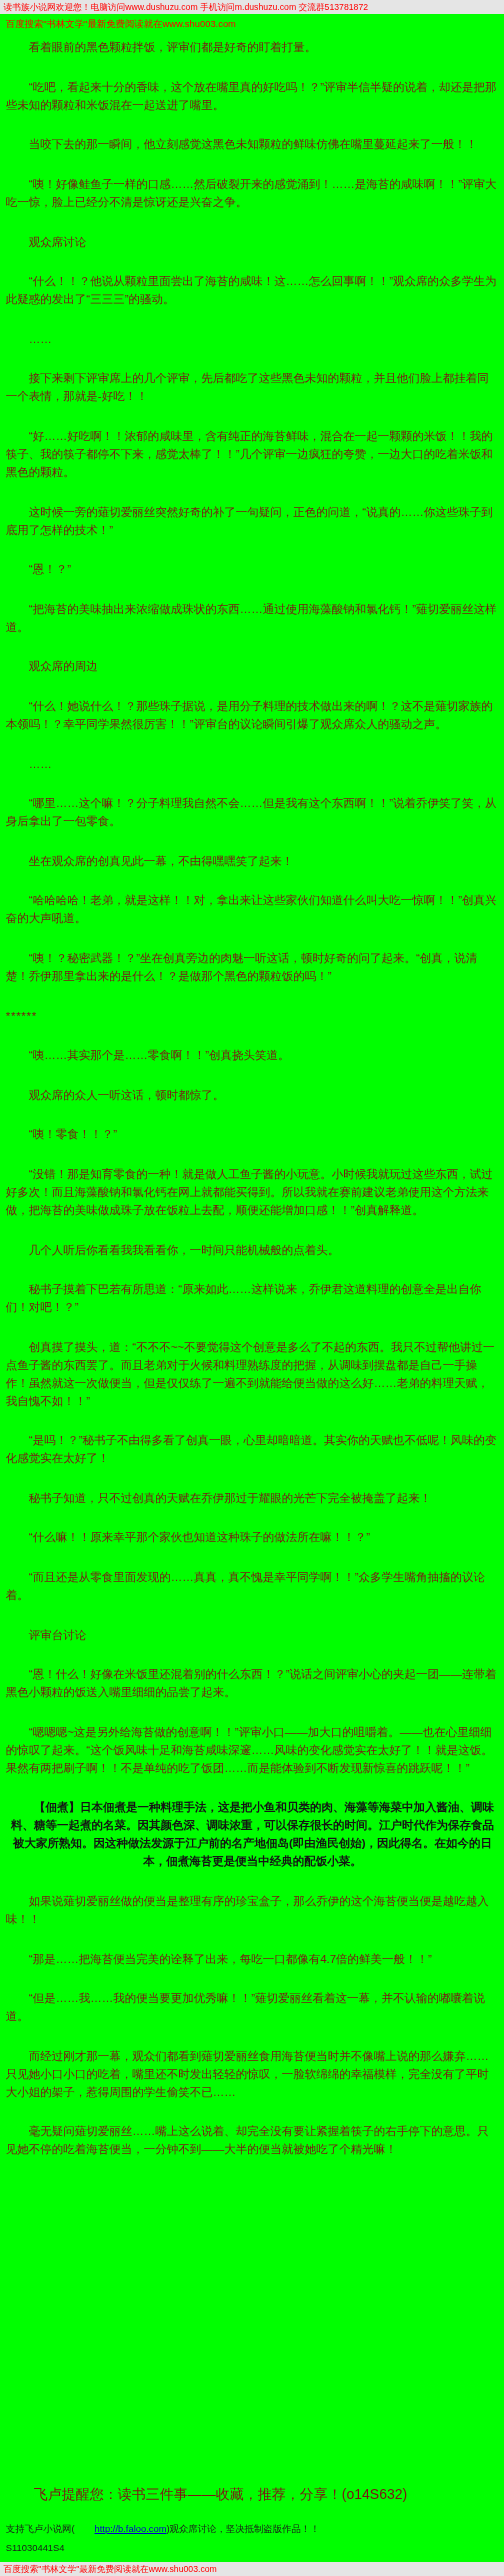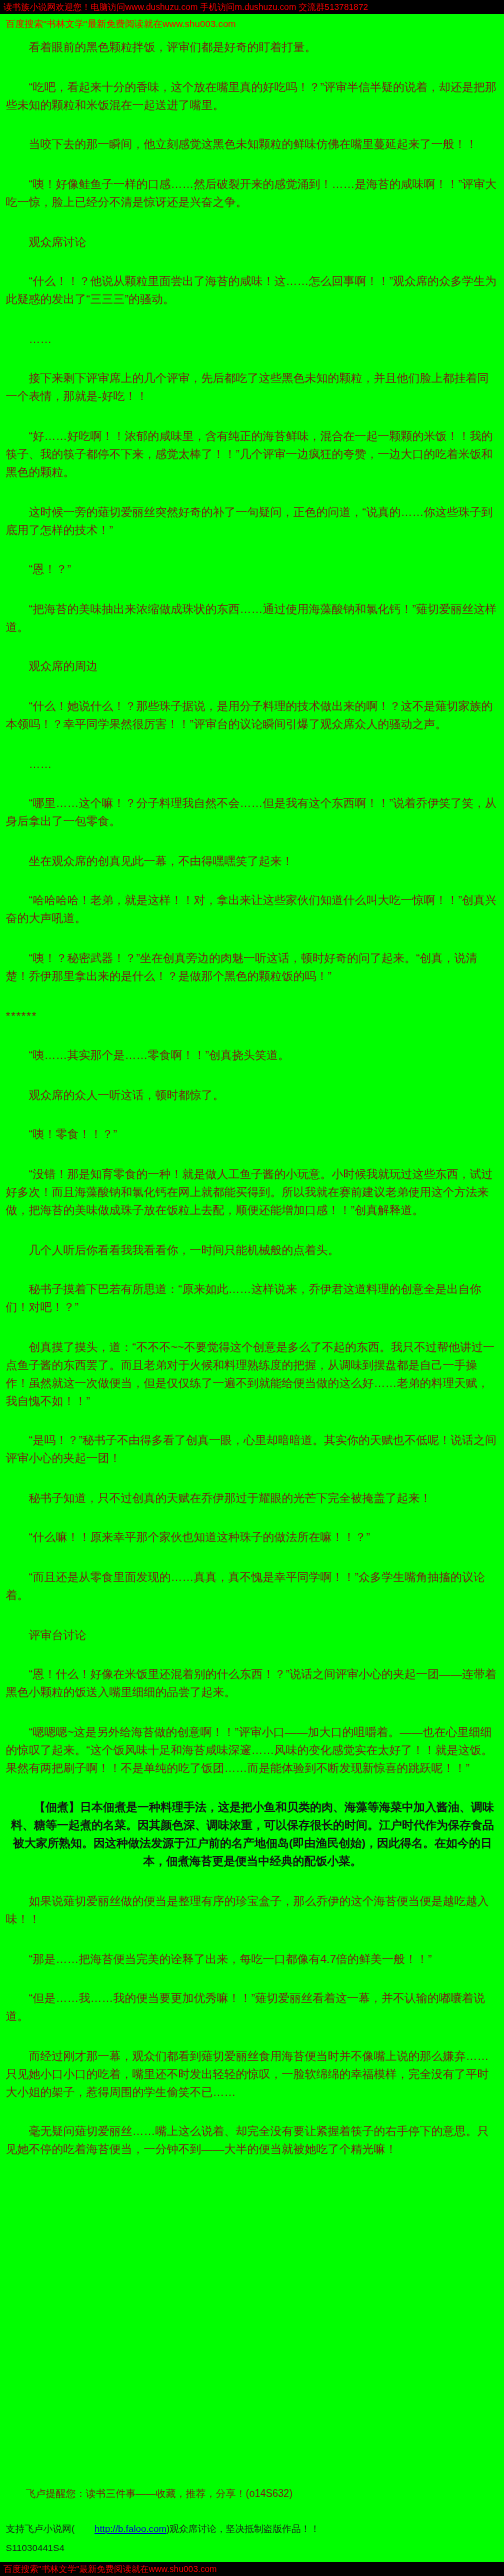--- a/index.html
+++ b/index.html
@@ -8,21 +8,21 @@
     background: #00FF00;
     font-family: "Liberation Sans", "DejaVu Sans", sans-serif;
   }
   .page {
     min-height: 2576px;
     display: flex;
     flex-direction: column;
     box-sizing: border-box;
   }
   .banner {
-    background: #000000;
+    background: #e5e5e5;
     color: #FF0000;
     font-size: 8.7px;
     line-height: 12.3px;
     padding: 0.7px 3.6px;
     white-space: nowrap;
     overflow: hidden;
   }
   .promo {
     color: #FF0000;
     font-size: 9.4px;
@@ -35,21 +35,21 @@
     line-height: 18px;
     padding: 8.7px 5.8px 0;
     word-break: break-all;
   }
   .para { margin: 0 0 21.6px; text-indent: 2em; }
   .para.divider { text-indent: 0; letter-spacing: 0.7px; }
   .para.note { color: #141414; font-weight: bold; text-align: center; }
   .footer-group { margin-top: auto; padding: 0 5.8px; }
   .reminder {
     color: #7E1414;
-    font-size: 10px;
+    font-size: 14px;
     line-height: 18px;
     text-indent: 2em;
     margin: 0 0 19px;
   }
   .support {
     color: #1A1A1A;
     font-size: 9.4px;
     line-height: 13px;
     margin: 0 0 5.8px;
   }
@@ -95,21 +95,21 @@
       <p class="para">“哈哈哈哈！老弟，就是这样！！对，拿出来让这些家伙们知道什么叫大吃一惊啊！！”创真兴奋的大声吼道。</p>
       <p class="para">“咦！？秘密武器！？”坐在创真旁边的肉魅一听这话，顿时好奇的问了起来。“创真，说清楚！乔伊那里拿出来的是什么！？是做那个黑色的颗粒饭的吗！”</p>
       <p class="para divider">******</p>
       <p class="para">“咦……其实那个是……零食啊！！”创真挠头笑道。</p>
       <p class="para">观众席的众人一听这话，顿时都惊了。</p>
       <p class="para">“咦！零食！！？”</p>
       <p class="para">“没错！那是知育零食的一种！就是做人工鱼子酱的小玩意。小时候我就玩过这些东西，试过好多次！而且海藻酸钠和氯化钙在网上就都能买得到。所以我就在赛前建议老弟使用这个方法来做，把海苔的美味做成珠子放在饭粒上去配，顺便还能增加口感！！”创真解释道。</p>
       <p class="para">几个人听后你看看我我看看你，一时间只能机械般的点着头。</p>
       <p class="para">秘书子摸着下巴若有所思道：“原来如此……这样说来，乔伊君这道料理的创意全是出自你们！对吧！？”</p>
       <p class="para">创真摸了摸头，道：“不不不~~不要觉得这个创意是多么了不起的东西。我只不过帮他讲过一点鱼子酱的东西罢了。而且老弟对于火候和料理熟练度的把握，从调味到摆盘都是自己一手操作！虽然就这一次做便当，但是仅仅练了一遍不到就能给便当做的这么好……老弟的料理天赋，我自愧不如！！”</p>
-      <p class="para">“是吗！？”秘书子不由得多看了创真一眼，心里却暗暗道。其实你的天赋也不低呢！说话之间评审小心的夹起一团！</p>
+      <p class="para">“是吗！？”秘书子不由得多看了创真一眼，心里却暗暗道。其实你的天赋也不低呢！风味的变化感觉实在太好了！</p>
       <p class="para">秘书子知道，只不过创真的天赋在乔伊那过于耀眼的光芒下完全被掩盖了起来！</p>
       <p class="para">“什么嘛！！原来幸平那个家伙也知道这种珠子的做法所在嘛！！？”</p>
       <p class="para">“而且还是从零食里面发现的……真真，真不愧是幸平同学啊！！”众多学生嘴角抽搐的议论着。</p>
       <p class="para">评审台讨论</p>
       <p class="para">“恩！什么！好像在米饭里还混着别的什么东西！？”说话之间评审小心的夹起一团——连带着黑色小颗粒的饭送入嘴里细细的品尝了起来。</p>
       <p class="para">“嗯嗯嗯~这是另外给海苔做的创意啊！！”评审小口——加大口的咀嚼着。——也在心里细细的惊叹了起来。“这个饭风味十足和海苔咸味深邃……风味的变化感觉实在太好了！！就是这饭。果然有两把刷子啊！！不是单纯的吃了饭团……而是能体验到不断发现新惊喜的跳跃呢！！”</p>
       <p class="para note">【佃煮】日本佃煮是一种料理手法，这是把小鱼和贝类的肉、海藻等海菜中加入酱油、调味料、糖等一起煮的名菜。因其颜色深、调味浓重，可以保存很长的时间。江户时代作为保存食品被大家所熟知。因这种做法发源于江户前的名产地佃岛(即由渔民创始)，因此得名。在如今的日本，佃煮海苔更是便当中经典的配饭小菜。</p>
       <p class="para">如果说薙切爱丽丝做的便当是整理有序的珍宝盒子，那么乔伊的这个海苔便当便是越吃越入味！！</p>
       <p class="para">“那是……把海苔便当完美的诠释了出来，每吃一口都像有4.7倍的鲜美一般！！”</p>
       <p class="para">“但是……我……我的便当要更加优秀嘛！！”薙切爱丽丝看着这一幕，并不认输的嘟囔着说道。</p>

